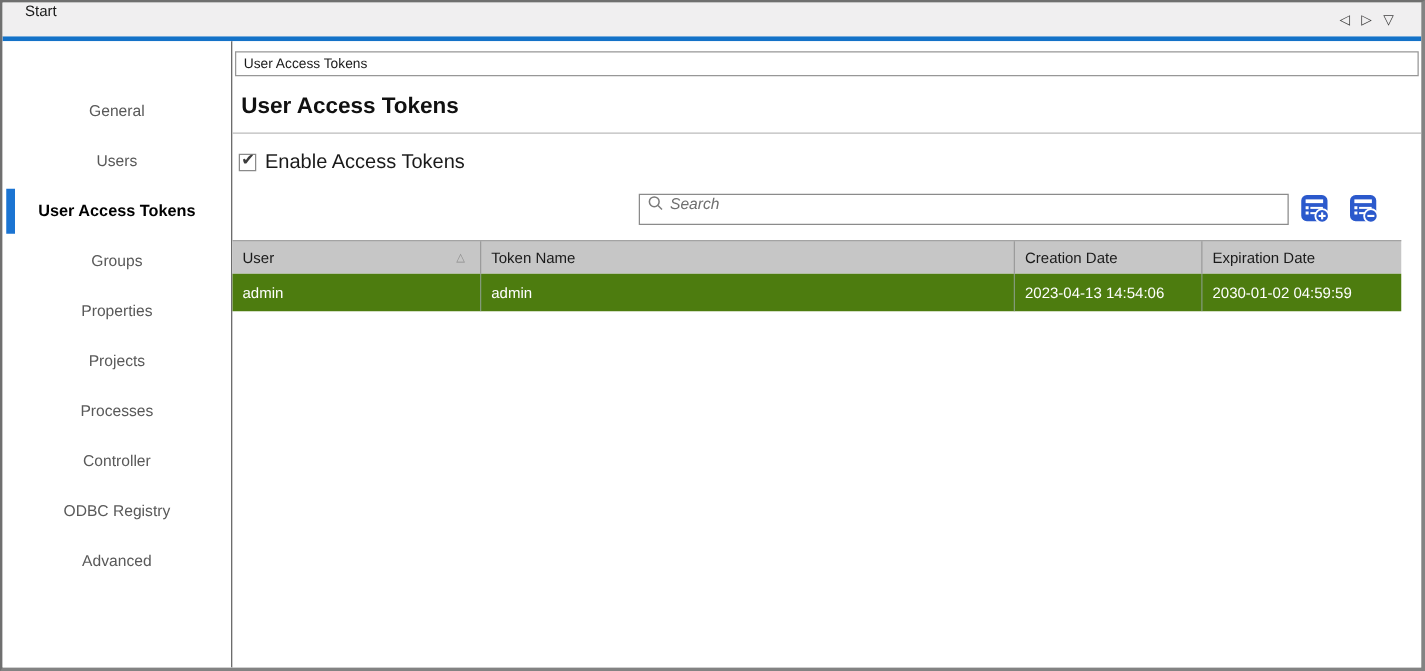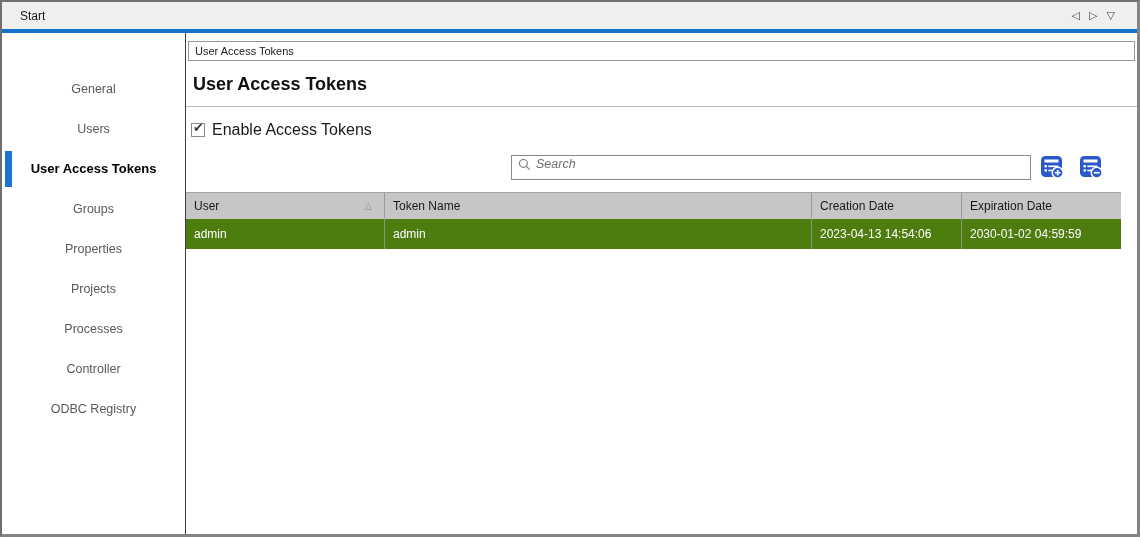--- a/index.html
+++ b/index.html
@@ -18,21 +18,21 @@
 
   
   .tabbar {
     height: 27px;
     background: #f0eff0;
     display: flex;
     align-items: stretch;
     position: relative;
   }
   .tab {
-    display: flex; align-items: center;
+    display: flex; align-items: flex-start;
     padding: 0 11px;
     font-size: 12px;
     color: #1a1a1a;
     cursor: default;
   }
   .tab.start { margin-left: 7px; }
   .tab.active {
     background: linear-gradient(#f8e3e5, #eda9b0);
     font-weight: bold;
     color: #15152b;
@@ -119,22 +119,22 @@
     position: absolute; left: 1px; top: -4px;
     font-size: 13px; color: #3c3c3c;
   }
   .check-label { margin-left: 7px; font-size: 16px; color: #1a1a1a; }
 
   
   .search-wrap {
     position: absolute; left: 325px; top: 122px;
     width: 520px; height: 25px;
     border: 1px solid #8b8b8b;
-    display: flex; align-items: flex-end;
-    padding: 8px 6px;
+    display: flex; align-items: flex-start;
+    padding: 0 6px;
     background: #fff;
   }
   .search-wrap input {
     border: none; outline: none;
     flex: 1;
     font-family: "Liberation Sans", sans-serif;
     font-size: 12.5px;
     font-style: italic;
     color: #444;
     margin-left: 5px;
@@ -212,20 +212,21 @@
       <div class="side-accent"></div>
       <div class="side-item">General</div>
       <div class="side-item">Users</div>
       <div class="side-item selected">User Access Tokens</div>
       <div class="side-item">Groups</div>
       <div class="side-item">Properties</div>
       <div class="side-item">Projects</div>
       <div class="side-item">Processes</div>
       <div class="side-item">Controller</div>
       <div class="side-item">ODBC Registry</div>
+      <div class="side-item">Advanced</div>
     </div>
 
     <div class="main">
 
       <div class="breadcrumb-box">User Access Tokens</div>
 
       <div class="page-title">User Access Tokens</div>
       <div class="title-sep"></div>
 
       <div class="check-row">

